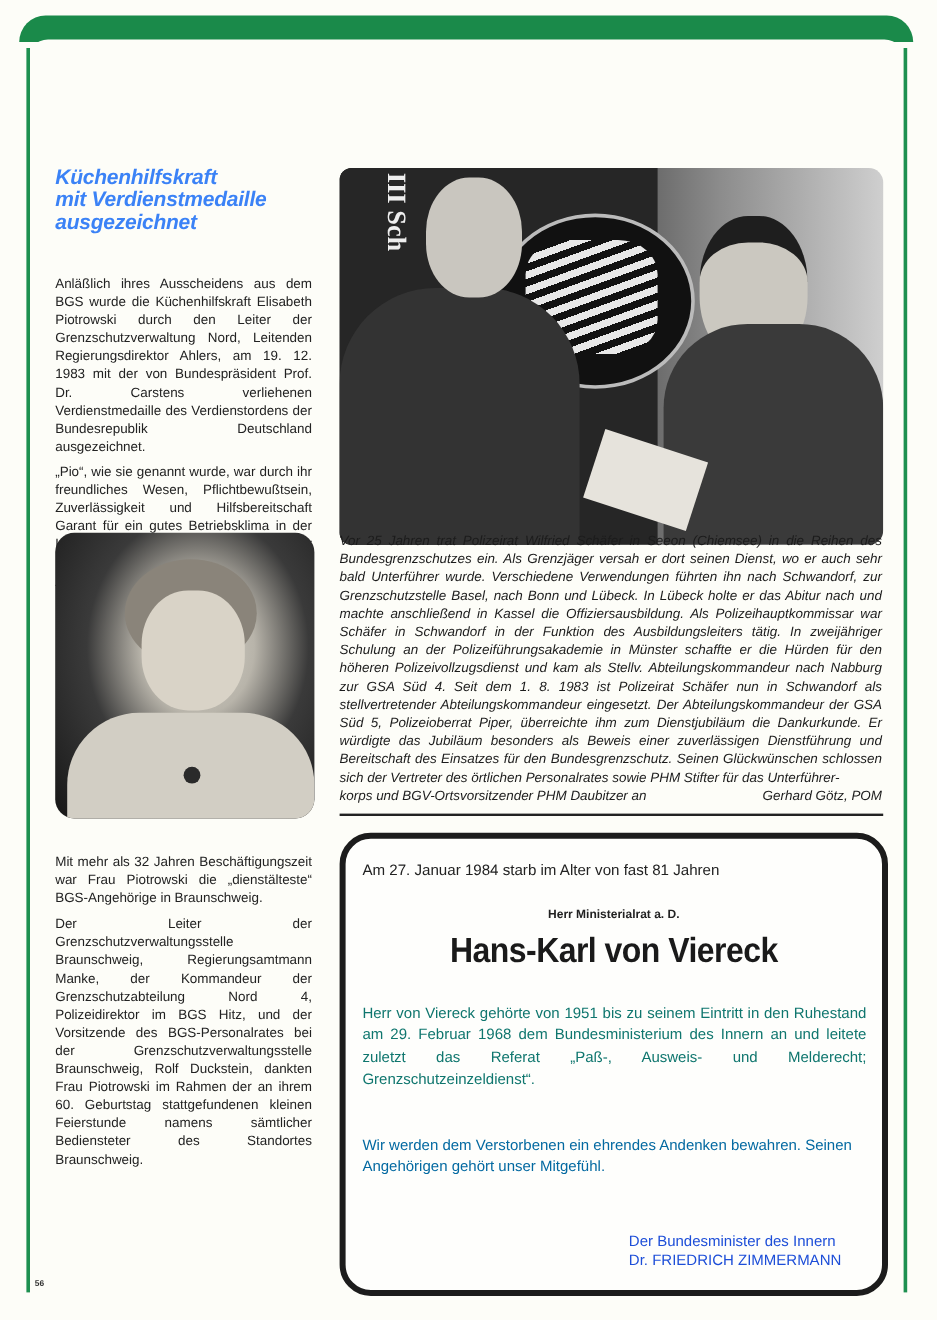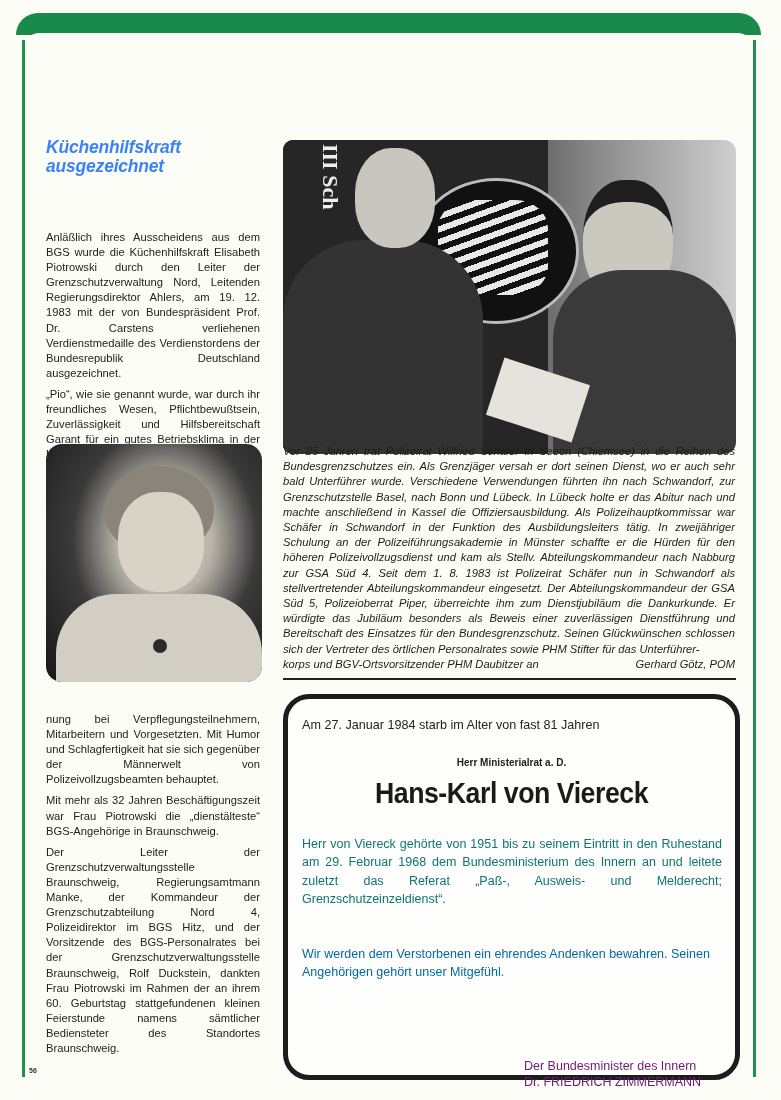--- a/index.html
+++ b/index.html
@@ -32,49 +32,49 @@
   .caption-rule { position:absolute; left:283px; top:678px; width:453px; height:2px; background:#222; }
 
   .notice { position:absolute; left:283px; top:694px; width:447px; height:376px; border:5px solid #1c1c1c;
             border-radius:26px; background:#fefefc; }
   .notice .intro { position:absolute; left:14px; top:19px; font-size:12.6px; color:#222; }
   .notice .rank { position:absolute; left:0; width:100%; top:58px; text-align:center; font-size:10px; font-weight:bold; color:#222; }
   .notice .name { position:absolute; left:0; width:100%; top:78px; text-align:center; font-size:29px; font-weight:bold;
                   letter-spacing:-0.5px; color:#1a1a1a; transform:scaleX(0.92); }
   .notice .body { position:absolute; left:14px; top:136px; width:420px; font-size:12.5px; line-height:18.3px; text-align:justify; color:#0f766e; }
   .notice .closing { position:absolute; left:14px; top:246px; width:420px; font-size:12.5px; line-height:18.3px; color:#0369a1; }
-  .notice .sig { position:absolute; left:236px; top:327px; font-size:12.5px; line-height:16px; color:#701a75;margin-top:32px; }
+  .notice .sig { position:absolute; left:236px; top:327px; font-size:12.5px; line-height:16px; color:#1d4ed8; }
 </style>
 </head>
 <body>
 
 <div class="frame-top"></div>
 <div class="frame-top-inner"></div>
 <div class="frame-left"></div>
 <div class="frame-right"></div>
 
 <h1 class="headline" style="margin:0;">
   <div>Küchenhilfskraft</div>
+  <div>mit Verdienstmedaille</div>
   <div>ausgezeichnet</div>
 </h1>
 
 <div class="col-text" style="top:214px;">
   <p>Anläßlich ihres Ausscheidens aus dem BGS wurde die Küchenhilfskraft Elisabeth Piotrowski durch den Leiter der Grenzschutzverwaltung Nord, Leitenden Regierungsdirektor Ahlers, am 19. 12. 1983 mit der von Bundespräsident Prof. Dr. Carstens verliehenen Verdienstmedaille des Verdienstordens der Bundesrepublik Deutschland ausgezeichnet.</p>
   <p>„Pio“, wie sie genannt wurde, war durch ihr freundliches Wesen, Pflichtbewußtsein, Zuverlässigkeit und Hilfsbereitschaft Garant für ein gutes Betriebsklima in der Küche. Ihre ausgleichende Art und ihr Können verschafften ihr Achtung und Anerken-</p>
 </div>
 
 <div class="photo photo-woman" title="Portrait photo of Elisabeth Piotrowski wearing medal">
   <div class="ph-shape" style="left:58px;top:22px;width:110px;height:90px;border-radius:50%;background:#8a847a;"></div>
   <div class="ph-shape" style="left:72px;top:48px;width:86px;height:100px;border-radius:45%;background:#d9d3c7;"></div>
   <div class="ph-shape" style="left:10px;top:150px;width:206px;height:100px;border-radius:60px 60px 0 0;background:#d2cec4;"></div>
   <div class="ph-shape" style="left:107px;top:195px;width:14px;height:14px;border-radius:50%;background:#2a2a2a;"></div>
 </div>
 
 <div class="col-text" style="top:696px;">
-  <p>nung bei Verpflegungsteilnehmern, Mitarbeitern und Vorgesetzten. Mit Humor und Schlagfertigkeit hat sie sich gegenüber der Männerwelt von Polizeivollzugsbeamten behauptet.</p>
   <p>Mit mehr als 32 Jahren Beschäftigungszeit war Frau Piotrowski die „dienstälteste“ BGS-Angehörige in Braunschweig.</p>
   <p>Der Leiter der Grenzschutzverwaltungsstelle Braunschweig, Regierungsamtmann Manke, der Kommandeur der Grenzschutzabteilung Nord 4, Polizeidirektor im BGS Hitz, und der Vorsitzende des BGS-Personalrates bei der Grenzschutzverwaltungsstelle Braunschweig, Rolf Duckstein, dankten Frau Piotrowski im Rahmen der an ihrem 60. Geburtstag stattgefundenen kleinen Feierstunde namens sämtlicher Bediensteter des Standortes Braunschweig.</p>
 </div>
 
 <div class="photo photo-men" title="Two uniformed officers shaking hands in front of federal eagle emblem">
   <div class="ph-shape" style="left:0;top:0;width:265px;height:314px;background:#262626;"></div>
   <div class="ph-shape" style="left:30px;top:4px;font:bold 22px 'Liberation Serif',serif;color:#eee;transform:rotate(90deg);transform-origin:left top;left:60px;">III Sch</div>
   <div class="ph-shape" style="left:130px;top:38px;width:160px;height:140px;border-radius:50%;background:#111;border:3px solid #bbb;"></div>
   <div class="ph-shape" style="left:155px;top:60px;width:110px;height:95px;background:repeating-linear-gradient(-20deg,#e8e8e8 0 6px,#111 6px 12px);border-radius:30%;"></div>
   <div class="ph-shape" style="left:0;top:100px;width:200px;height:214px;border-radius:80px 80px 0 0;background:#333;"></div>

